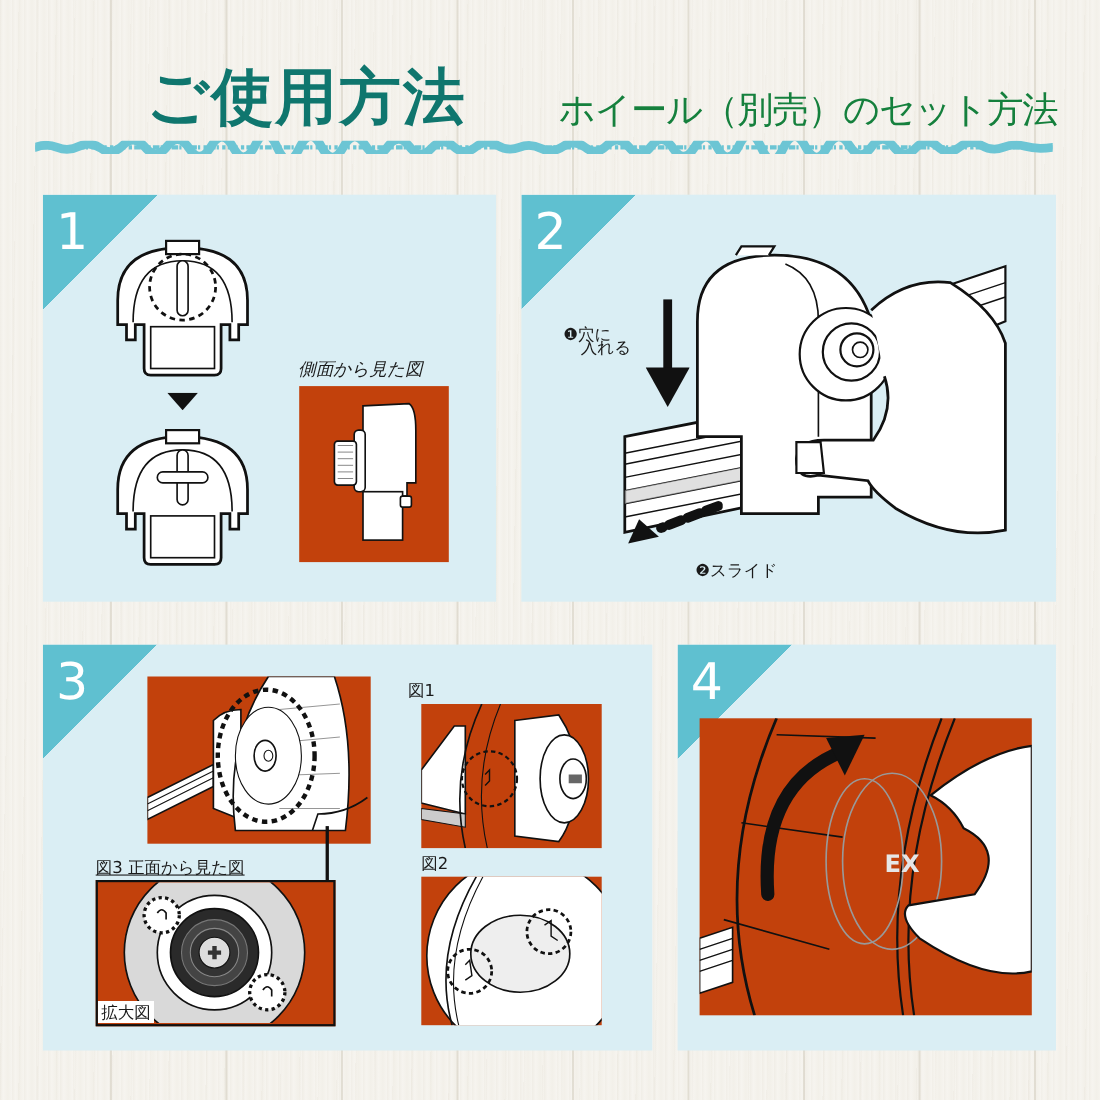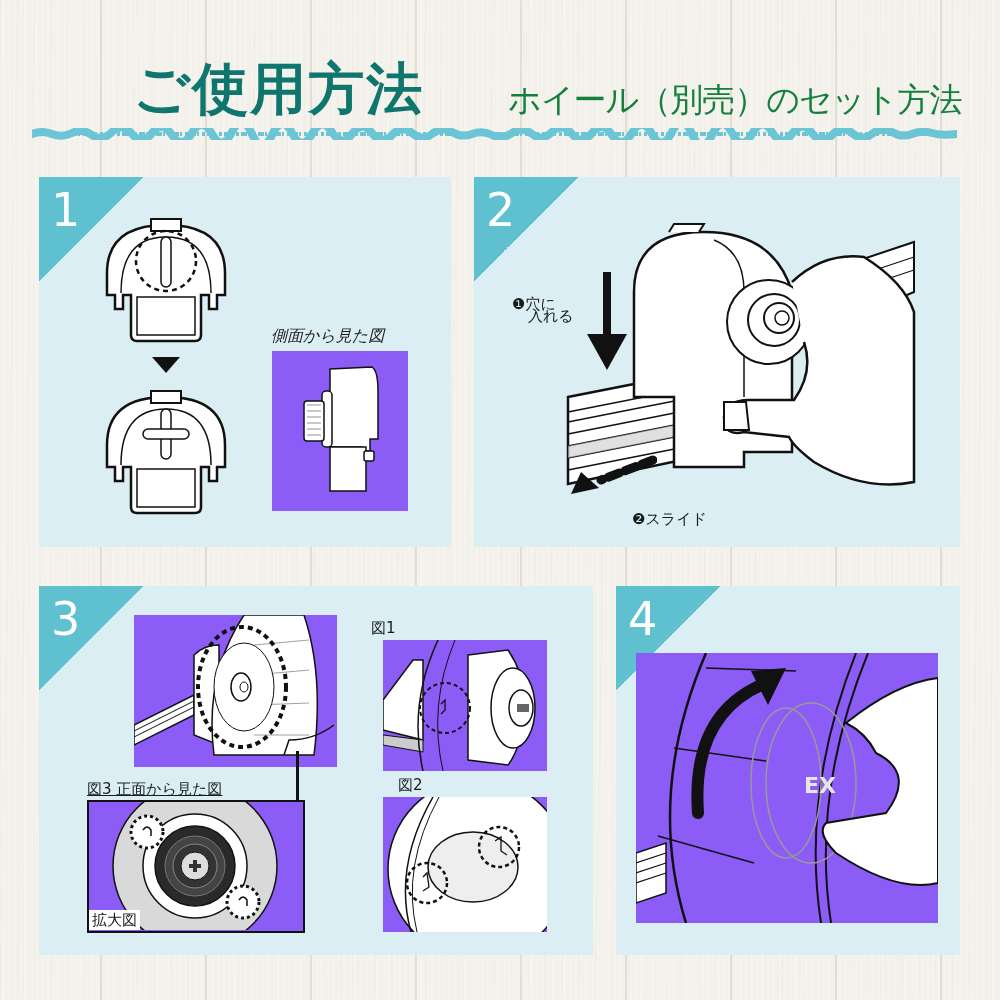--- a/index.html
+++ b/index.html
@@ -32,21 +32,21 @@
   }
   .panel .corner {
     position: absolute; left: 0; top: 0; width: 104px; height: 104px;
     background: linear-gradient(135deg, #5fc0d0 0 50%, transparent 50% 100%);
   }
   .panel .step-num {
     position: absolute; left: 12px; top: 6px;
     font-family: "DejaVu Sans", sans-serif; font-size: 46px; color: #ffffff;
     line-height: 54px; font-weight: normal;
   }
-  .illus { position: absolute; background: #8b5cf6; }
+  .illus { position: absolute; background: #c2410c; }
   .label {
     position: absolute; font-size: 15px; color: #1a1a1a; line-height: 18px; white-space: nowrap;
   }
   svg { display: block; }
 </style>
 </head>
 <body>
 
 <div class="header-title">ご使用方法</div>
 <div class="header-subtitle">ホイール（別売）のセット方法</div>
@@ -180,21 +180,21 @@
       <path d="M60 131 Q45 65 72 0" fill="none" stroke="#111" stroke-width="1"></path>
       <path d="M85 15 L125 10 Q145 40 140 70 Q140 105 125 125 L85 120 Z" fill="#fff" stroke="#111" stroke-width="1.5"></path>
       <ellipse cx="130" cy="68" rx="22" ry="40" fill="#fff" stroke="#111" stroke-width="1.5"></ellipse>
       <ellipse cx="138" cy="68" rx="12" ry="18" fill="#fff" stroke="#111" stroke-width="1.5"></ellipse>
       <path d="M134 64 L146 64 L146 72 L134 72 Z" fill="#666"></path>
       <circle cx="62" cy="68" r="25" fill="none" stroke="#111" stroke-width="2" stroke-dasharray="4 3"></circle>
       <path d="M58 64 L62 60 L62 70 L58 74" fill="none" stroke="#111" stroke-width="1.3"></path>
     </svg>
   </div>
 
-  <div class="label" style="left:344px; top:190px;margin-left:15px;">図2</div>
+  <div class="label" style="left:344px; top:190px;">図2</div>
   <div class="illus" style="left:344px; top:211px; width:164px; height:135px;">
     <svg width="164" height="135" viewBox="0 0 164 135">
       <ellipse cx="95" cy="72" rx="90" ry="90" fill="#fff" stroke="#111" stroke-width="1.5"></ellipse>
       <path d="M28 135 Q10 70 50 0" fill="none" stroke="#111" stroke-width="1.5"></path>
       <path d="M34 135 Q18 70 56 0" fill="none" stroke="#111" stroke-width="1"></path>
       <ellipse cx="90" cy="70" rx="45" ry="35" fill="#eee" stroke="#111" stroke-width="1.5"></ellipse>
       <circle cx="44" cy="86" r="20" fill="none" stroke="#111" stroke-width="2.5" stroke-dasharray="4 3"></circle>
       <circle cx="116" cy="50" r="20" fill="none" stroke="#111" stroke-width="2.5" stroke-dasharray="4 3"></circle>
       <path d="M40 80 L44 76 L46 90 L40 94" fill="none" stroke="#111" stroke-width="1.3"></path>
       <path d="M112 44 L118 40 L118 54 L124 58" fill="none" stroke="#111" stroke-width="1.3"></path>

